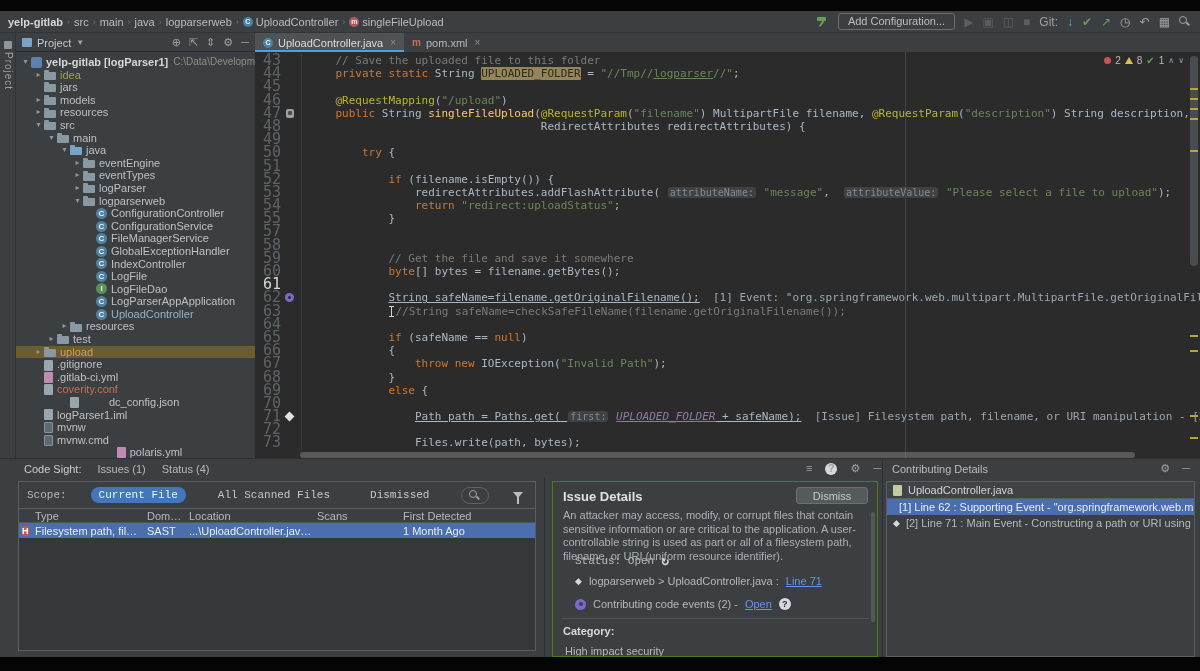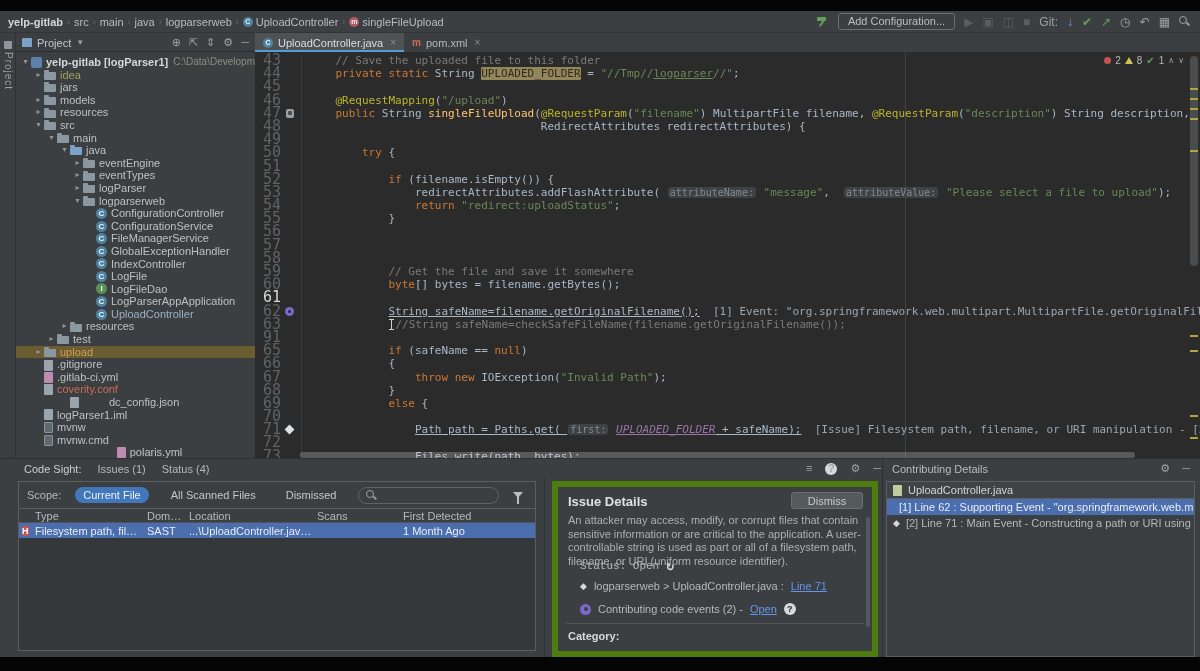--- a/index.html
+++ b/index.html
@@ -119,39 +119,39 @@
   .bh-right{position:absolute;left:882px;right:0;top:0;bottom:0;border-left:1px solid #2e3133;display:flex;align-items:center;padding-left:9px;}
   .bh-right .icons{margin-left:auto;display:flex;gap:12px;padding-right:10px;}
   .bh-right .icons span{color:#9ba1a6;font-size:11px;}
 
   
   .bottom{position:absolute;left:0;top:467px;right:0;height:179px;background:#3c3f41;}
   .bdiv{position:absolute;top:0;bottom:0;width:1px;background:#2e3133;}
 
   
   .issues-box{position:absolute;left:18px;top:3px;width:518px;height:170px;border:1px solid #5a5e60;background:#3c3f41;overflow:hidden;}
-  .scope-row{display:flex;align-items:center;gap:14px;height:26px;padding:0 8px;font-size:11px;}
+  .scope-row{display:flex;align-items:center;gap:24px;height:26px;padding:0 8px;font-size:11px;font-family:Liberation Mono, monospace;}
   .scope-lbl{color:#b4b9bc;}
   .scope-btn{color:#c3c8cb;padding:2px 8px;border-radius:8px;}
   .scope-btn.sel{background:#4277bc;color:#eaf1f8;}
   .search-field{flex:1;height:17px;border:1px solid #5e6266;border-radius:9px;background:#3c3f41;display:flex;align-items:center;padding:0 7px;gap:5px;}
   .funnel{width:0;height:0;border-left:5px solid transparent;border-right:5px solid transparent;border-top:6px solid #b9bec2;position:relative;margin-right:4px;}
   .funnel::after{content:"";position:absolute;left:-1px;top:-1px;width:2px;height:7px;background:#b9bec2;}
   .tbl{position:absolute;left:0;right:0;top:26px;bottom:0;background:#35383a;border-top:1px solid #5a5e60;}
   .tblrow{display:grid;grid-template-columns:16px 112px 42px 128px 86px 1fr;align-items:center;height:15px;font-size:11px;}
   .tblrow.head{color:#b4b9bc;background:#3c3f41;border-bottom:1px solid #515558;height:14px;}
   .tblrow.data{background:#4b6eaf;color:#e8edf4;}
   .cell{overflow:hidden;white-space:nowrap;text-overflow:ellipsis;padding-right:4px;}
   .sort{font-size:7px;color:#c9cdd0;}
   .sevH{width:12px;height:12px;background:#c75450;border-radius:2px;color:#fff;font:bold 9px/12px "Liberation Sans",sans-serif;text-align:center;margin-left:3px;}
   .scans-ic{width:12px;height:12px;background:#e8eaec;border-radius:2px;position:relative;}
   .scans-ic::before{content:"";position:absolute;width:2px;height:2px;background:#3a3d3f;top:3px;left:3px;box-shadow:4px 0 #3a3d3f,0 4px #3a3d3f,4px 4px #3a3d3f;}
 
   
-  .issue-box{position:absolute;left:552px;top:3px;width:326px;height:176px;border:6px solid #4d7c0f;background:#3c3f41;overflow:hidden;font-size:11px;}
+  .issue-box{position:absolute;left:552px;top:3px;width:326px;height:176px;border:1px solid #4d7c0f;background:#3c3f41;overflow:hidden;font-size:11px;}
   .id-title{position:absolute;left:10px;top:7px;font-size:13px;font-weight:bold;color:#dde1e4;}
   .dismiss-btn{position:absolute;right:9px;top:5px;width:72px;height:17px;background:#555a5d;border:1px solid #6b6f71;border-radius:3px;
                color:#c6cacd;font-size:11px;text-align:center;line-height:16px;}
   .id-desc{position:absolute;left:10px;top:27px;width:300px;color:#a9b0b6;line-height:13.5px;}
   .id-status{position:absolute;left:22px;top:71px;display:flex;align-items:center;gap:7px;color:#b4b9bc;font-family:Liberation Mono, monospace;}
   .refresh{color:#d0d3d6;font-weight:bold;font-size:13px;}
   .id-loc{position:absolute;left:22px;top:93px;display:flex;align-items:center;gap:7px;color:#b4b9bc;}
   .diamond{color:#d5d9dc;font-size:9px;}
   .link{color:#6494ed;text-decoration:underline;}
   .id-events{position:absolute;left:22px;top:116px;display:flex;align-items:center;gap:7px;color:#b4b9bc;}
@@ -440,29 +440,28 @@
           <div class="cl"><span class="ln">46</span><span class="fold"></span><span class="ct">    <span class="sc-ann">@RequestMapping</span><span class="sc-pln">(</span><span class="sc-str">"/upload"</span><span class="sc-pln">)</span></span></div>
           <div class="cl"><span class="ln">47</span><span class="fold"><span class="gpin"></span></span><span class="ct">    <span class="sc-kw">public </span><span class="sc-pln">String </span><span class="sc-mth">singleFileUpload</span><span class="sc-pln">(</span><span class="sc-ann">@RequestParam</span><span class="sc-pln">(</span><span class="sc-str">"filename"</span><span class="sc-pln">) </span><span class="sc-pln">MultipartFile filename, </span><span class="sc-ann">@RequestParam</span><span class="sc-pln">(</span><span class="sc-str">"description"</span><span class="sc-pln">) </span><span class="sc-pln">String description,</span></span></div>
           <div class="cl"><span class="ln">48</span><span class="fold"></span><span class="ct">                                   <span class="sc-pln">RedirectAttributes redirectAttributes) {</span></span></div>
           <div class="cl"><span class="ln">49</span><span class="fold"></span><span class="ct"></span></div>
           <div class="cl"><span class="ln">50</span><span class="fold"></span><span class="ct">        <span class="sc-kw">try </span><span class="sc-pln">{</span></span></div>
           <div class="cl"><span class="ln">51</span><span class="fold"></span><span class="ct"></span></div>
           <div class="cl"><span class="ln">52</span><span class="fold"></span><span class="ct">            <span class="sc-kw">if </span><span class="sc-pln">(filename.isEmpty()) {</span></span></div>
           <div class="cl"><span class="ln">53</span><span class="fold"></span><span class="ct">                <span class="sc-pln">redirectAttributes.addFlashAttribute( </span><span class="sc-hint">attributeName:</span><span class="sc-pln"> </span><span class="sc-str">"message"</span><span class="sc-pln">,  </span><span class="sc-hint">attributeValue:</span><span class="sc-pln"> </span><span class="sc-str">"Please select a file to upload"</span><span class="sc-pln">);</span></span></div>
           <div class="cl"><span class="ln">54</span><span class="fold"></span><span class="ct">                <span class="sc-kw">return </span><span class="sc-str">"redirect:uploadStatus"</span><span class="sc-pln">;</span></span></div>
           <div class="cl"><span class="ln">55</span><span class="fold"></span><span class="ct">            <span class="sc-pln">}</span></span></div>
-          <div class="cl"><span class="ln">56</span><span class="fold"></span><span class="ct"></span></div>
           <div class="cl"><span class="ln">57</span><span class="fold"></span><span class="ct"></span></div>
           <div class="cl"><span class="ln">58</span><span class="fold"></span><span class="ct"></span></div>
           <div class="cl"><span class="ln">59</span><span class="fold"></span><span class="ct">            <span class="sc-cmt">// Get the file and save it somewhere</span></span></div>
           <div class="cl"><span class="ln">60</span><span class="fold"></span><span class="ct">            <span class="sc-kw">byte</span><span class="sc-pln">[] bytes = filename.getBytes();</span></span></div>
           <div class="cl"><span class="ln cur">61</span><span class="fold"></span><span class="ct"></span></div>
           <div class="cl"><span class="ln">62</span><span class="fold"><span class="gevent"></span></span><span class="ct">            <span class="sc-pln sc-undl">String safeName=filename.getOriginalFilename();</span><span class="sc-fort">  [1] Event: "org.springframework.web.multipart.MultipartFile.getOriginalFilename()" returns data from an HTTP request.</span></span></div>
           <div class="cl"><span class="ln">63</span><span class="fold"></span><span class="ct">            <span class="caret"></span><span class="sc-cmt">//String safeName=checkSafeFileName(filename.getOriginalFilename());</span></span></div>
-          <div class="cl"><span class="ln">91</span><span class="fold"></span><span class="ct"></span></div>
+          <div class="cl"><span class="ln">64</span><span class="fold"></span><span class="ct"></span></div>
           <div class="cl"><span class="ln">65</span><span class="fold"></span><span class="ct">            <span class="sc-kw">if </span><span class="sc-pln">(safeName == </span><span class="sc-kw">null</span><span class="sc-pln">)</span></span></div>
           <div class="cl"><span class="ln">66</span><span class="fold"></span><span class="ct">            <span class="sc-pln">{</span></span></div>
           <div class="cl"><span class="ln">67</span><span class="fold"></span><span class="ct">                <span class="sc-kw">throw new </span><span class="sc-pln">IOException(</span><span class="sc-str">"Invalid Path"</span><span class="sc-pln">);</span></span></div>
           <div class="cl"><span class="ln">68</span><span class="fold"></span><span class="ct">            <span class="sc-pln">}</span></span></div>
           <div class="cl"><span class="ln">69</span><span class="fold"></span><span class="ct">            <span class="sc-kw">else </span><span class="sc-pln">{</span></span></div>
           <div class="cl"><span class="ln">70</span><span class="fold"></span><span class="ct"></span></div>
           <div class="cl"><span class="ln">71</span><span class="fold"><span class="gmain"></span></span><span class="ct">                <span class="sc-pln sc-undl">Path path = Paths.get( </span><span class="sc-hint">first:</span><span class="sc-pln"> </span><span class="sc-fld sc-ital sc-undl">UPLOADED_FOLDER</span><span class="sc-pln sc-undl"> + safeName);</span><span class="sc-fort">  [Issue] Filesystem path, filename, or URI manipulation - [2] Main Event: Constructing a path or URI using</span></span></div>
           <div class="cl"><span class="ln">72</span><span class="fold"></span><span class="ct"></span></div>
           <div class="cl"><span class="ln">73</span><span class="fold"></span><span class="ct">                <span class="sc-pln">Files.write(path, bytes);</span></span></div>
         </div>

